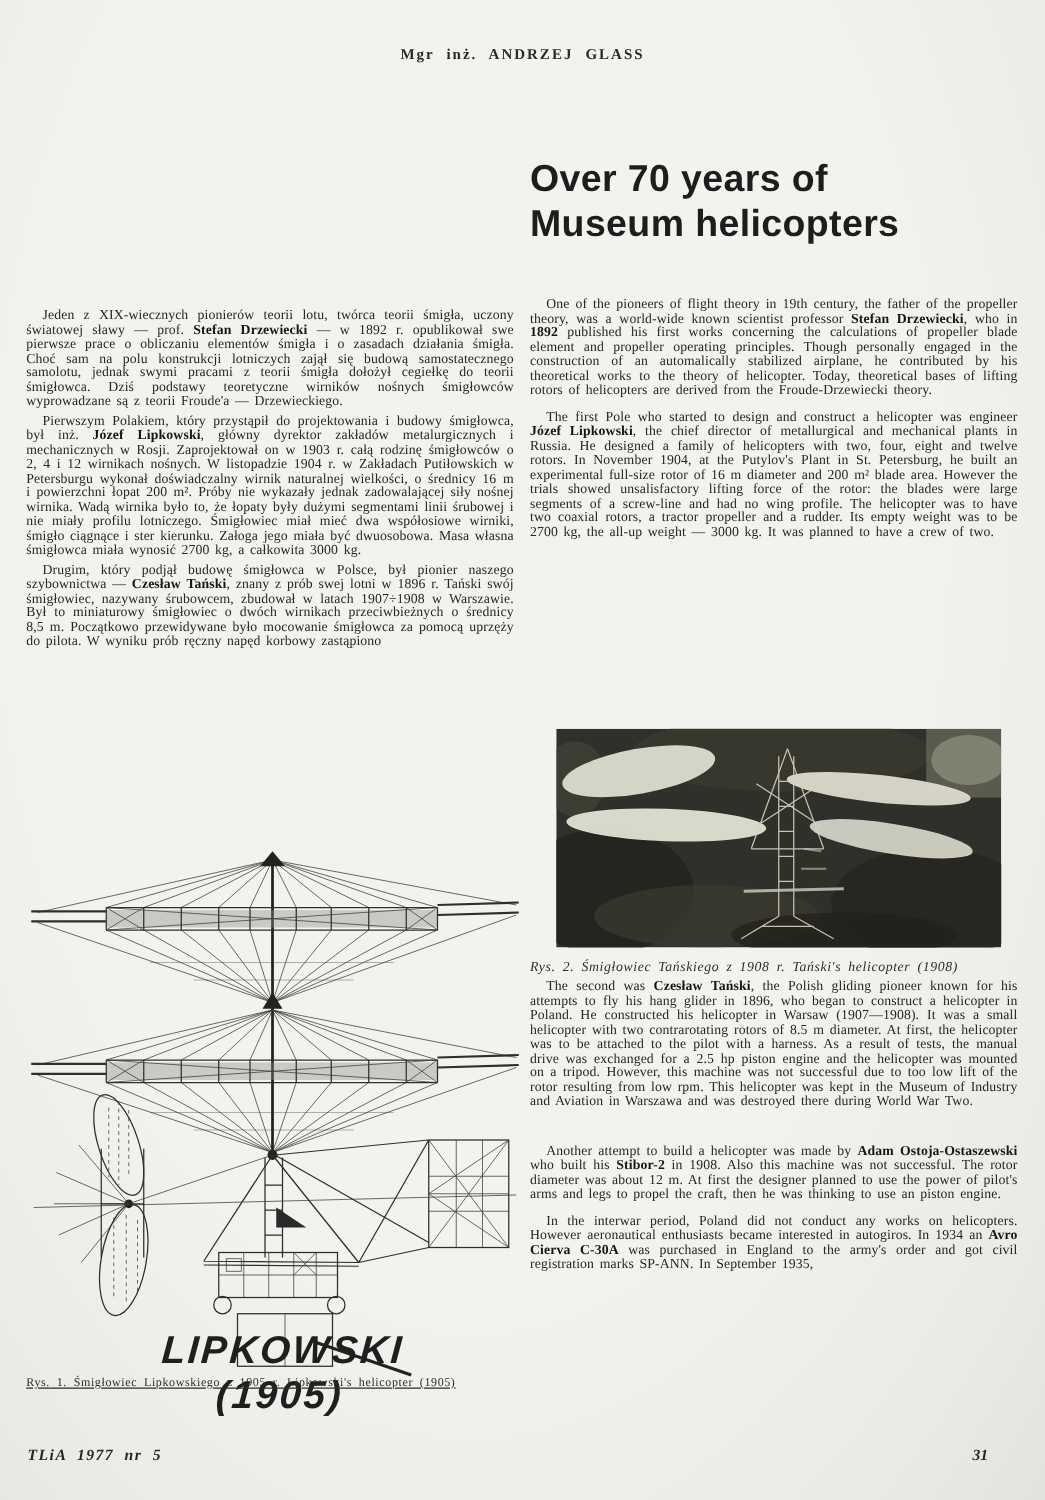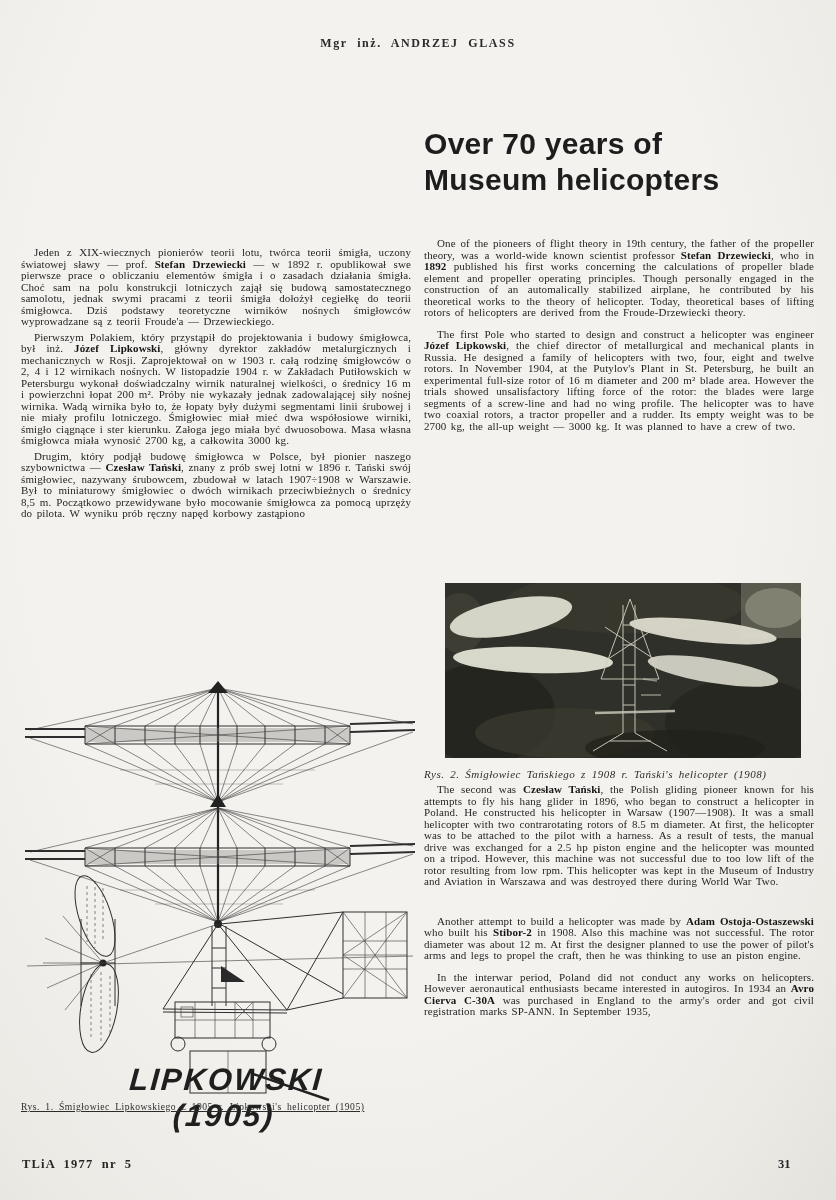--- a/index.html
+++ b/index.html
@@ -61,21 +61,21 @@
   }
   #drawing-caption{
     position:absolute;left:21px;top:1101px;width:392px;
     text-align:justify;
     font-size:9.6px;letter-spacing:0.5px;word-spacing:2.5px;
     color:#2c2c2c;
     text-decoration:underline;
   }
   .footer{
     position:absolute;top:1157px;
-    font-size:12.5px;font-weight:bold;color:#262626;
+    font-size:12.5px;font-weight:bold;color:#262626;font-style:italic;
   }
   #footer-journal{left:22px;letter-spacing:1.2px;word-spacing:4px;}
   #page-number{left:778px;}
   svg .ln{stroke:#2e2e2e;stroke-width:1;fill:none;}
   svg .thin{stroke:#3a3a3a;stroke-width:0.6;fill:none;}
   svg .thick{stroke:#222;stroke-width:2.2;fill:none;}
   svg .dash{stroke:#3a3a3a;stroke-width:0.6;stroke-dasharray:3 3;fill:none;}
 </style>
 </head>
 <body>

